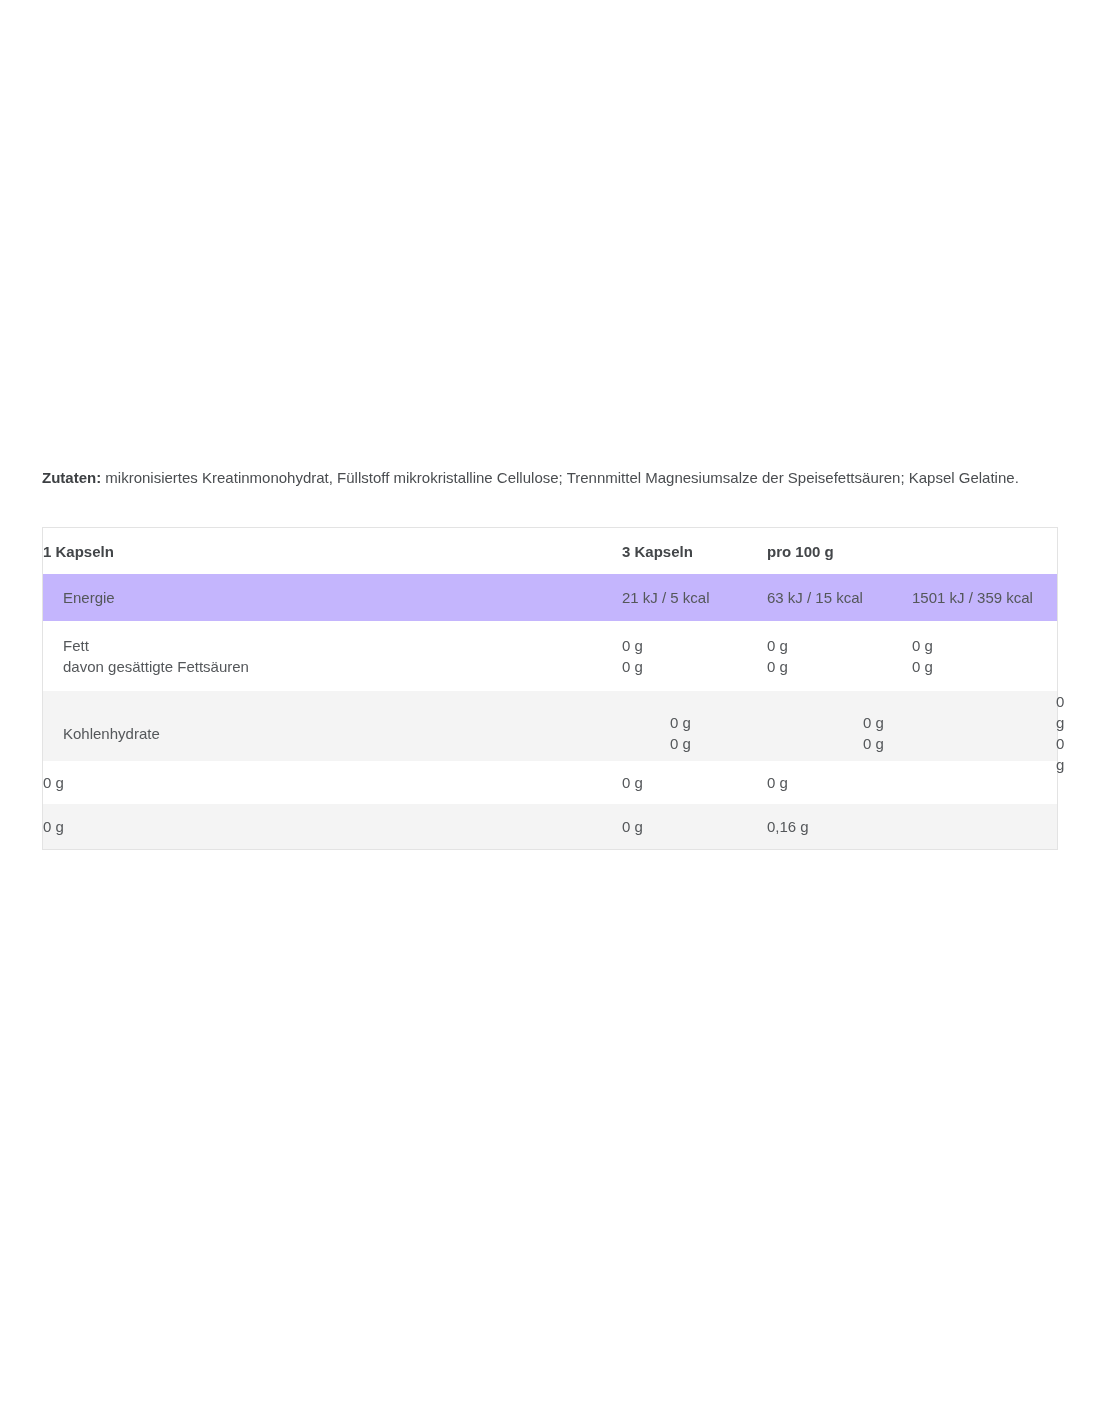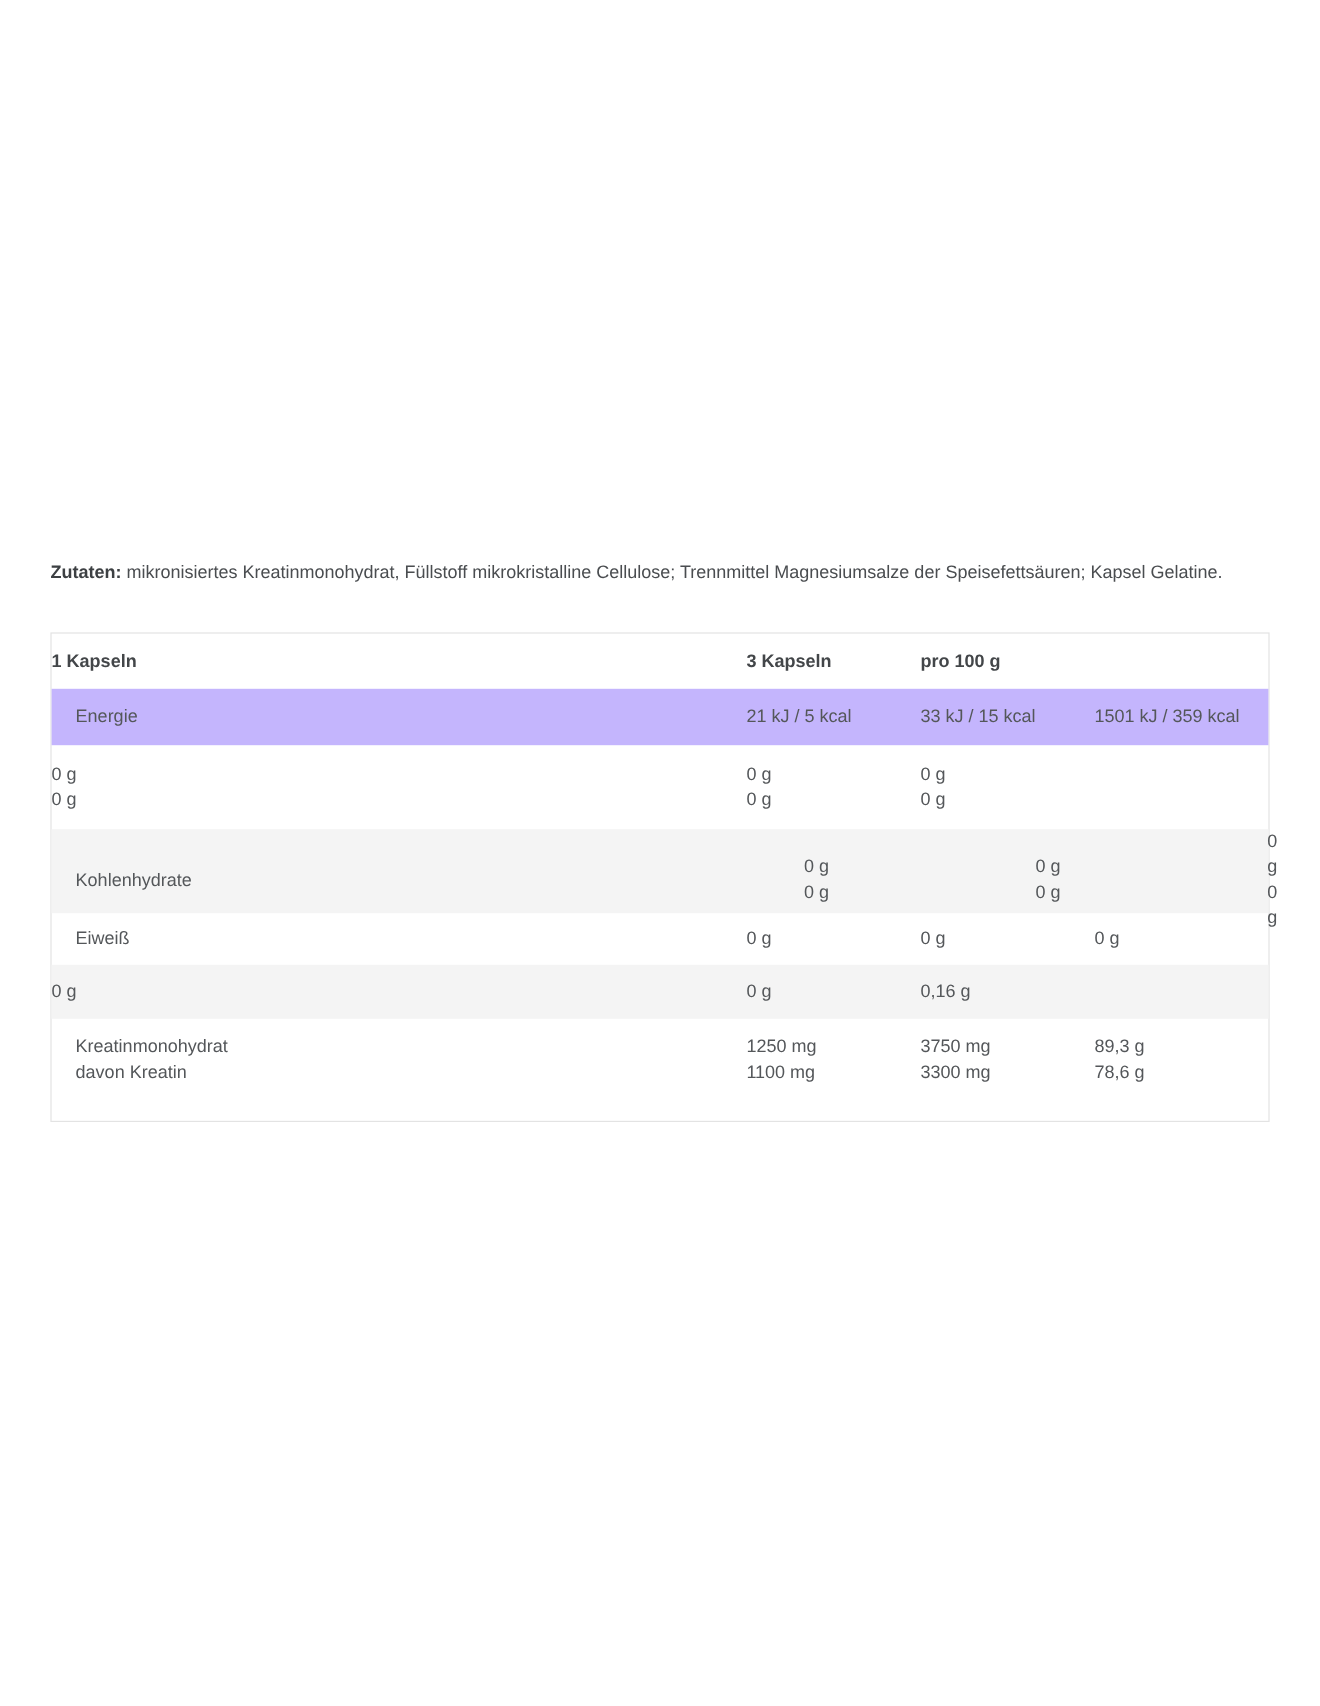--- a/index.html
+++ b/index.html
@@ -83,28 +83,32 @@
     </div>
 
     <div class="t-row r-energie">
       <div class="c label">
         <span>Energie</span>
       </div>
       <div class="c">
         <span>21 kJ / 5 kcal</span>
       </div>
       <div class="c">
-        <span>33 kJ / 15 kcal</span>
+        <span>63 kJ / 15 kcal</span>
       </div>
       <div class="c">
         <span>1501 kJ / 359 kcal</span>
       </div>
     </div>
 
     <div class="t-row r-fett">
+      <div class="c label">
+        <span>Fett</span>
+        <span>davon gesättigte Fettsäuren</span>
+      </div>
       <div class="c">
         <span>0 g</span>
         <span>0 g</span>
       </div>
       <div class="c">
         <span>0 g</span>
         <span>0 g</span>
       </div>
       <div class="c">
         <span>0 g</span>
@@ -124,23 +128,20 @@
         <span>0 g</span>
         <span>0 g</span>
       </div>
       <div class="c">
         <span>0 g</span>
         <span>0 g</span>
       </div>
     </div>
 
     <div class="t-row r-eiweiss">
-      <div class="c label">
-        <span>Eiweiß</span>
-      </div>
       <div class="c">
         <span>0 g</span>
       </div>
       <div class="c">
         <span>0 g</span>
       </div>
       <div class="c">
         <span>0 g</span>
       </div>
     </div>
@@ -150,33 +151,15 @@
         <span>0 g</span>
       </div>
       <div class="c">
         <span>0 g</span>
       </div>
       <div class="c">
         <span>0,16 g</span>
       </div>
     </div>
 
-    <div class="t-row r-kreatin">
-      <div class="c label">
-        <span>Kreatinmonohydrat</span>
-        <span>davon Kreatin</span>
-      </div>
-      <div class="c">
-        <span>1250 mg</span>
-        <span>1100 mg</span>
-      </div>
-      <div class="c">
-        <span>3750 mg</span>
-        <span>3300 mg</span>
-      </div>
-      <div class="c">
-        <span>89,3 g</span>
-        <span>78,6 g</span>
-      </div>
-    </div>
 
   </div>
 </div>
 
 </body></html>

